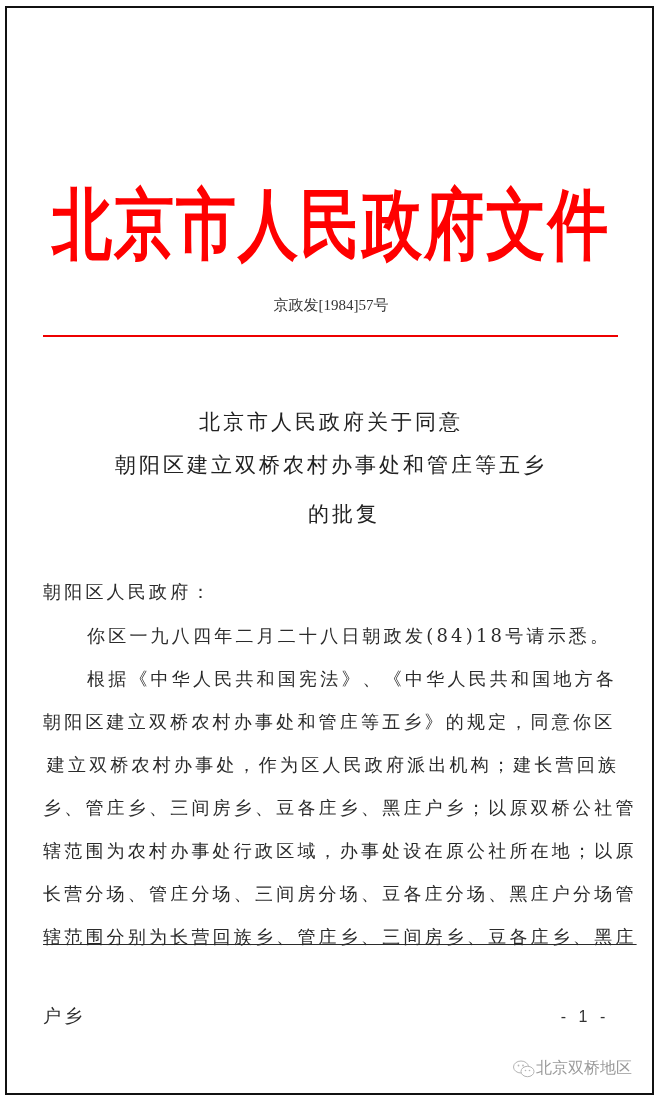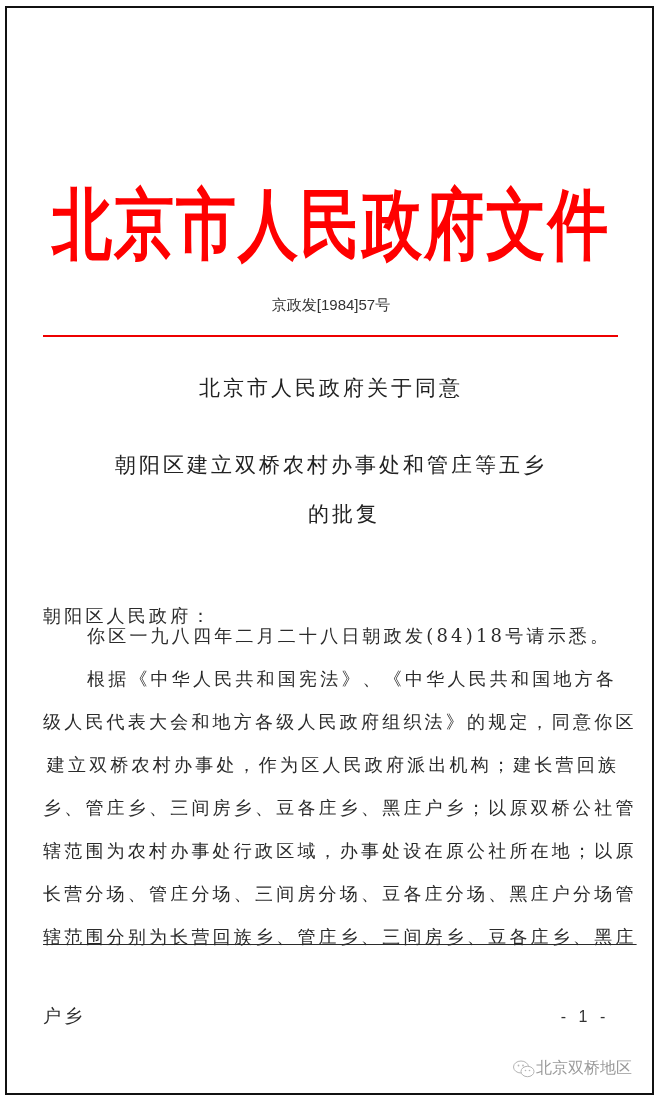--- a/index.html
+++ b/index.html
@@ -9,31 +9,31 @@
     border: 2px solid #111; box-sizing: border-box; background: #fff;
   }
   .red-title {
     position: absolute; left: 0; top: 165px; width: 662px; text-align: center;
     color: #ff0000; font-family: "DejaVu Serif", serif; font-weight: bold;
     font-size: 60px; letter-spacing: 2px; line-height: 92px;
     transform: scaleY(1.28); transform-origin: center top;
   }
   .doc-number {
     position: absolute; left: 0; top: 296px; width: 662px; text-align: center;
-    color: #333; font-family: Liberation Sans, sans-serif; font-size: 15px;
+    color: #333; font-family: Liberation Serif, serif; font-size: 15px;
   }
   .red-rule {
     position: absolute; left: 43px; top: 335px; width: 575px; height: 2px; background: #ee0000;
   }
   .heading {
     position: absolute; left: 0; width: 662px; text-align: center;
     color: #222; font-family: "DejaVu Serif", "Liberation Serif", serif;
     font-size: 21px; letter-spacing: 3px;
   }
-  .h1 { top: 374px; }
+  .h1 { top: 408px; }
   .h2 { top: 451px; }
   .h3 { top: 500px; padding-left: 13px; }
   .body-text {
     position: absolute; left: 43px; width: 580px;
     color: #2b2b2b; font-family: "DejaVu Serif", "Liberation Serif", serif;
     font-size: 18px; letter-spacing: 3.2px; white-space: nowrap; line-height: 24px;
   }
   .indent { padding-left: 44px; }
   .page-no {
     position: absolute; left: 540px; top: 1008px; width: 90px; text-align: center;
@@ -51,24 +51,24 @@
 <div class="frame"></div>
 
 <div class="red-title">北京市人民政府文件</div>
 <div class="doc-number">京政发[1984]57号</div>
 <div class="red-rule"></div>
 
 <div class="heading h1">北京市人民政府关于同意</div>
 <div class="heading h2">朝阳区建立双桥农村办事处和管庄等五乡</div>
 <div class="heading h3">的批复</div>
 
-<div class="body-text" style="top:604px;">朝阳区人民政府：</div>
+<div class="body-text" style="top:580px;">朝阳区人民政府：</div>
 <div class="body-text indent" style="top:624px;">你区一九八四年二月二十八日朝政发(84)18号请示悉。</div>
 <div class="body-text indent" style="top:667px;">根据《中华人民共和国宪法》、《中华人民共和国地方各</div>
-<div class="body-text" style="top:710px;">级人民代表大会和地方各级人民政府组织法》的规定，同意你区</div>
+<div class="body-text" style="top:710px;">朝阳区建立双桥农村办事处和管庄等五乡》的规定，同意你区</div>
 <div class="body-text" style="top:753px;text-align:center;">建立双桥农村办事处，作为区人民政府派出机构；建长营回族</div>
 <div class="body-text" style="top:796px;">乡、管庄乡、三间房乡、豆各庄乡、黑庄户乡；以原双桥公社管</div>
 <div class="body-text" style="top:839px;">辖范围为农村办事处行政区域，办事处设在原公社所在地；以原</div>
 <div class="body-text" style="top:882px;">长营分场、管庄分场、三间房分场、豆各庄分场、黑庄户分场管</div>
 <div class="body-text" style="top:925px;text-decoration:underline;">辖范围分别为长营回族乡、管庄乡、三间房乡、豆各庄乡、黑庄</div>
 <div class="body-text" style="top:1004px;">户乡</div>
 
 <div class="page-no">- 1 -</div>
 
 <div class="watermark">

